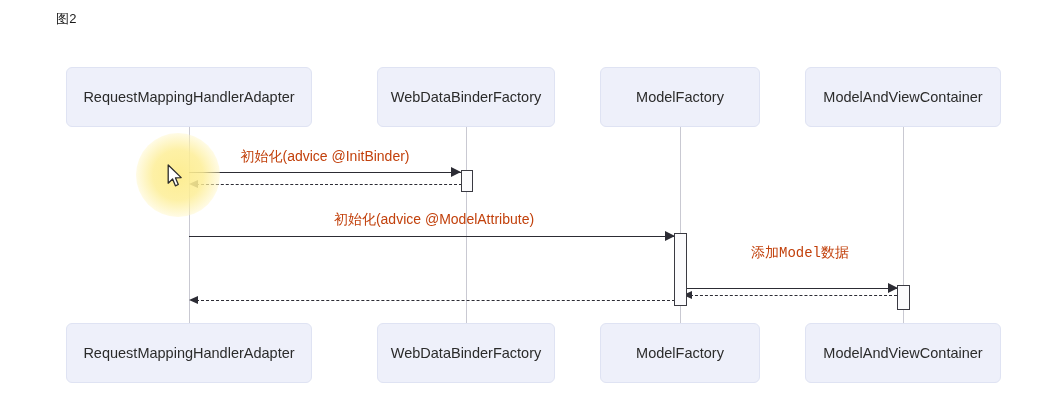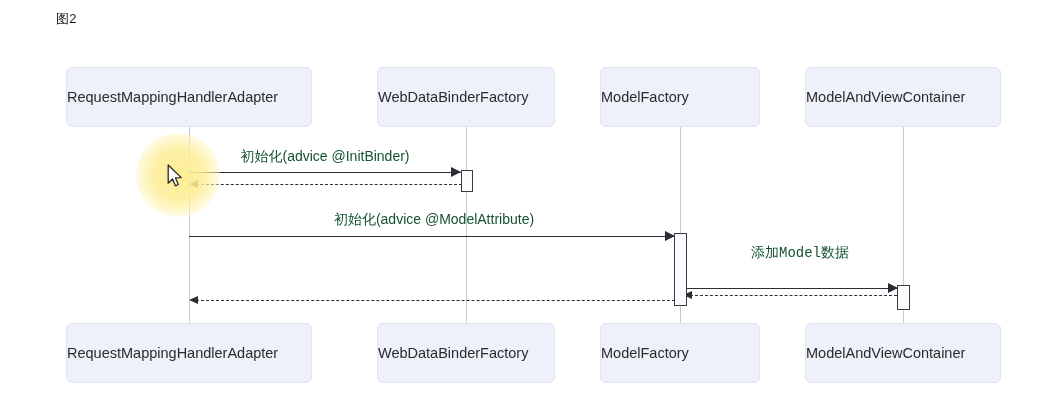--- a/index.html
+++ b/index.html
@@ -31,40 +31,40 @@
     height: 413px;
   }
   .participant-box {
     position: absolute;
     background: #eef0fa;
     border: 1px solid #dfe3f3;
     border-radius: 6px;
     box-sizing: border-box;
     display: flex;
     align-items: center;
-    justify-content: flex-start;
+    justify-content: center;
     color: #2b2b2b;
     font-size: 14.5px;
     white-space: nowrap;
   }
   .lifeline {
     position: absolute;
     width: 1px;
     background: #c9c9d2;
   }
   .activation {
     position: absolute;
     background: #fbfbfd;
     border: 1.6px solid #3a3a42;
     box-sizing: border-box;
   }
   .msg-label {
     position: absolute;
     font-size: 14px;
-    color: #14532d;
+    color: #c2410c;
     white-space: nowrap;
     transform: translateX(-50%);
   }
   .msg-line {
     position: absolute;
     height: 0;
     border-top: 1.6px solid #2c2c34;
   }
   .msg-line.dashed {
     border-top: 1.6px dashed #2c2c34;

